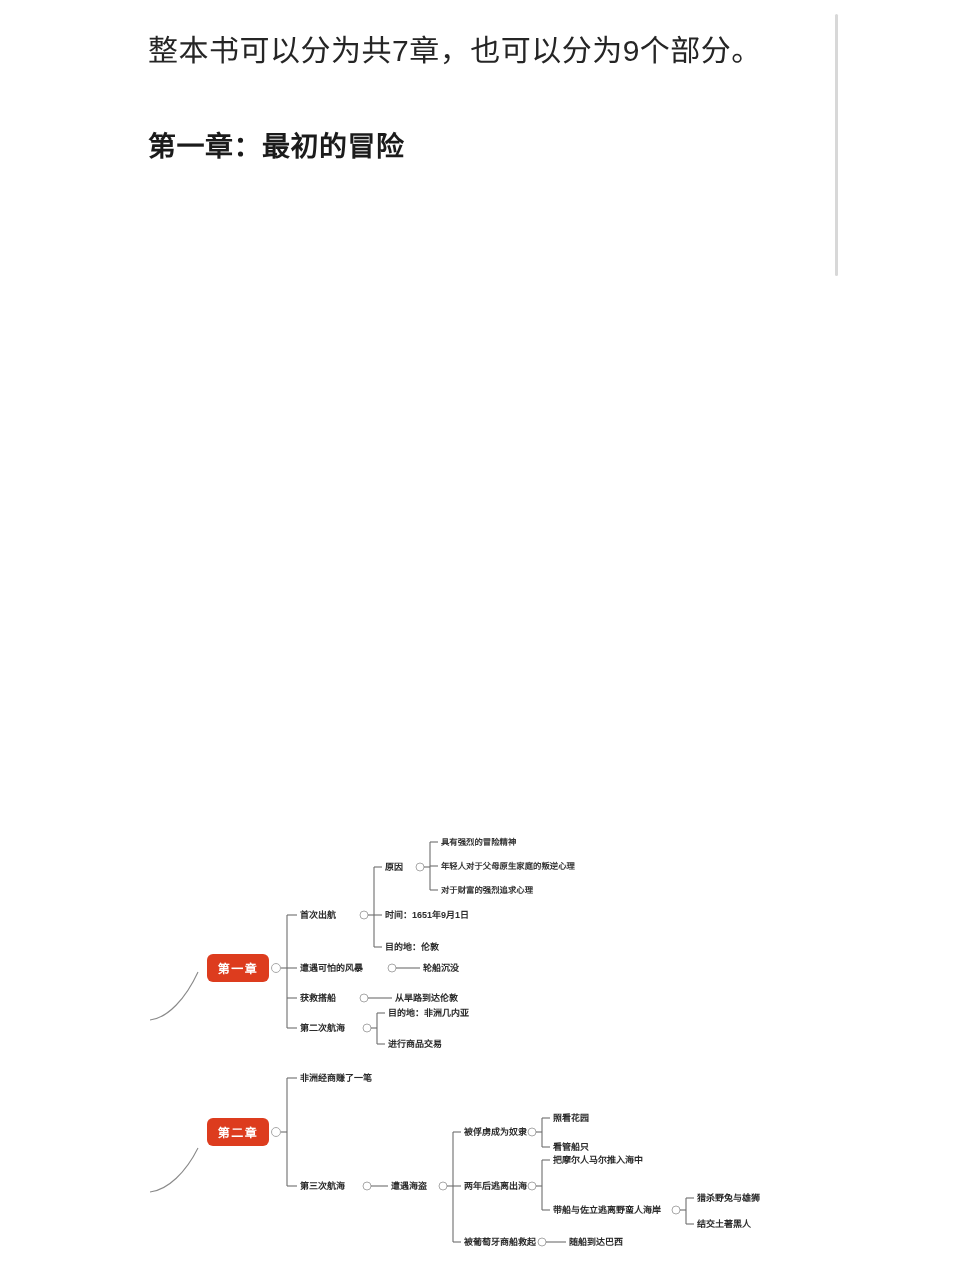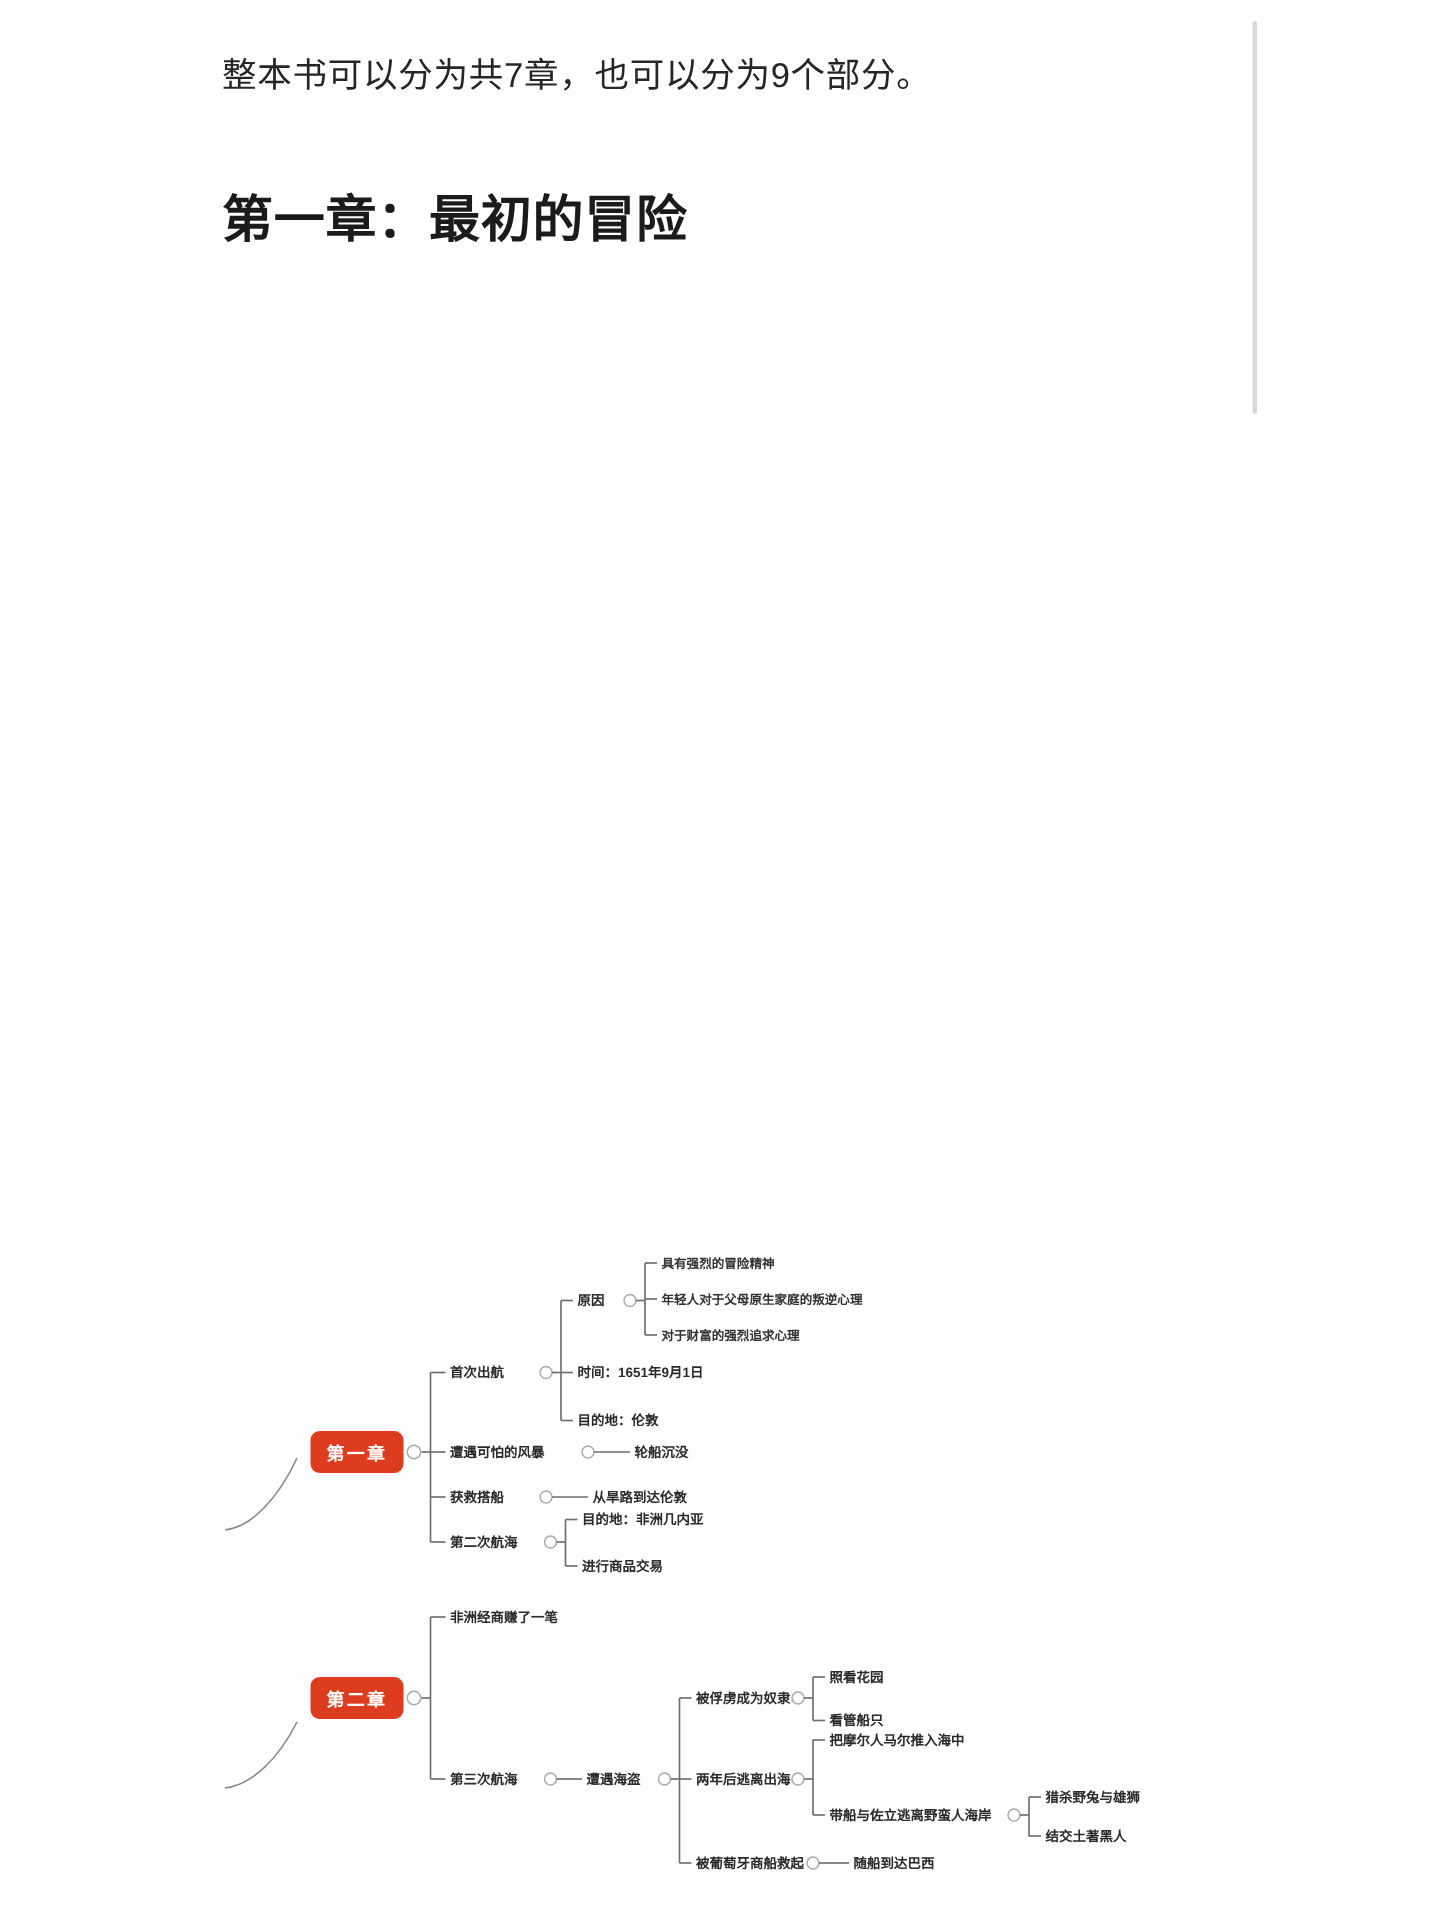--- a/index.html
+++ b/index.html
@@ -16,31 +16,31 @@
     background:#fff;
   }
   
   .article{
     position:absolute;
     left:148px;
     top:0;
     width:665px;
   }
   .para{
-    font-size:23px;
+    font-size:30px;
     line-height:57px;
     color:#252525;
     letter-spacing:0.5px;
     margin:0;
     font-weight:400;
     text-align:justify;
   }
   .para.first{ padding-top:22px; }
   .heading{
-    font-size:34px;
+    font-size:28px;
     line-height:46px;
     font-weight:700;
     color:#1b1b1b;
     margin:0;
     padding-top:45px;
     padding-bottom:8px;
     letter-spacing:0.5px;
   }
   .body-para{ padding-top:36px; }
 

